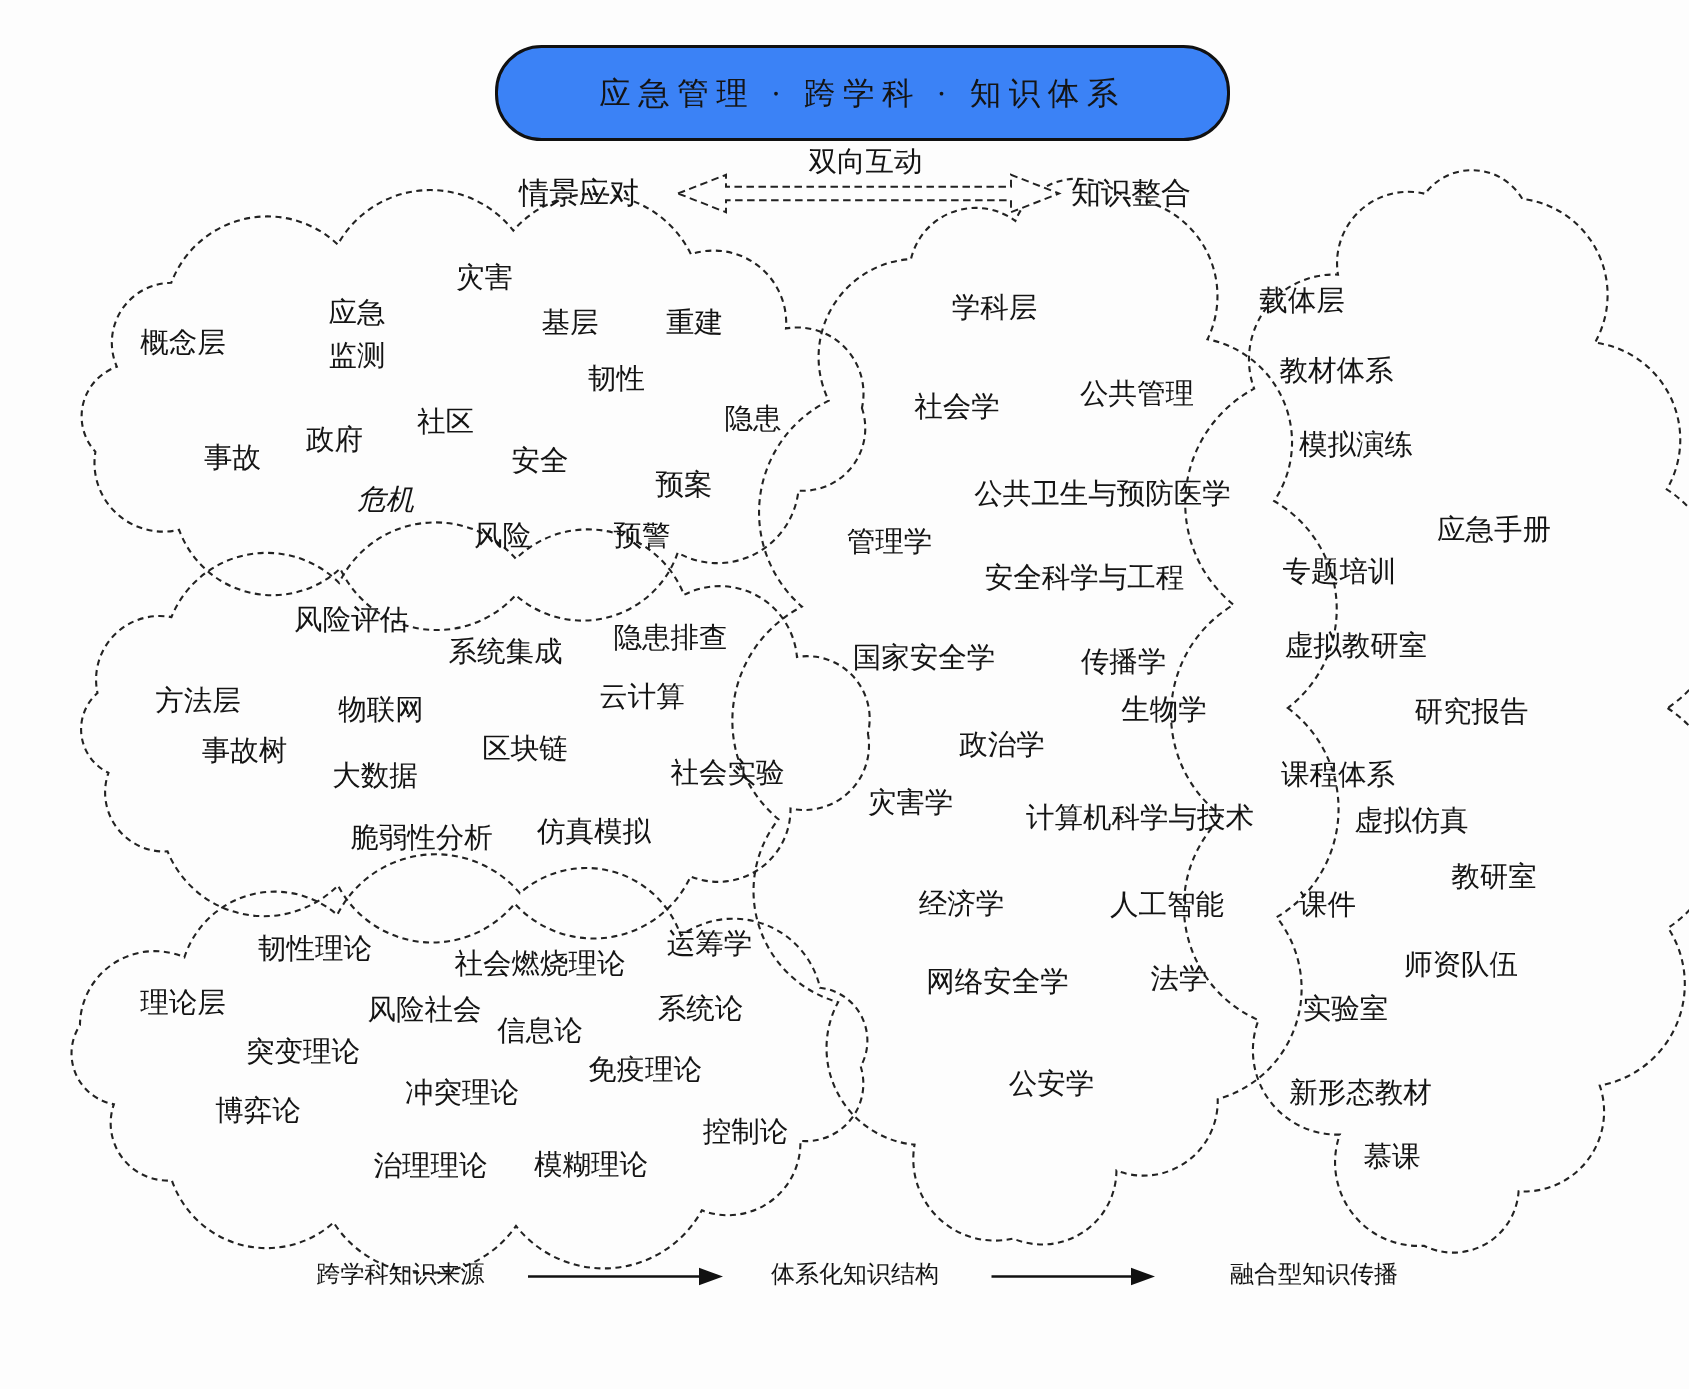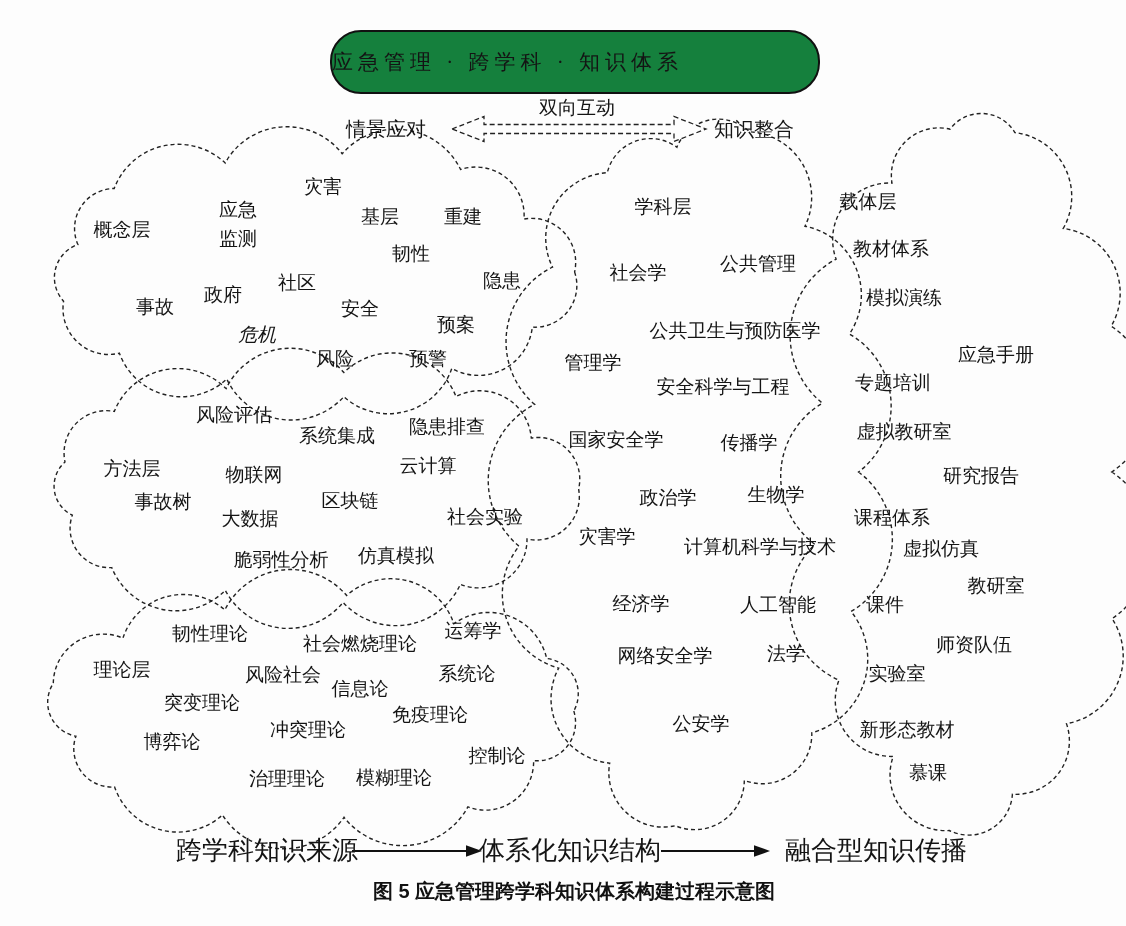--- a/index.html
+++ b/index.html
@@ -12,41 +12,41 @@
     overflow: hidden;
   }
   #stage { position: absolute; inset: 0; width: 1126px; height: 926px; }
   #diagram-canvas { position: absolute; left: 0; top: 0; }
 
   .title-box {
     position: absolute;
     left: 330px; top: 30px; width: 486px; height: 60px;
     border: 2.5px solid #111;
     border-radius: 31px;
-    display: flex; align-items: center; justify-content: flex-start;
-    background: #15803d;
+    display: flex; align-items: center; justify-content: center;
+    background: #3b82f6;
   }
   .title-box span {
     font-size: 21px; letter-spacing: 5px; white-space: nowrap;
   }
 
   .node-label {
     position: absolute; transform: translate(-50%,-50%);
     font-size: 20px; white-space: nowrap;
   }
 
   .term {
     position: absolute; transform: translate(-50%,-50%);
     font-size: 19px; white-space: nowrap; line-height: 1;
   }
   .layer-label { font-size: 19px; }
 
   .flow-step {
     position: absolute; transform: translate(-50%,-50%);
-    font-size: 26px; white-space: nowrap;
+    font-size: 16px; white-space: nowrap;
   }
 
   .caption {
     position: absolute; transform: translate(-50%,-50%);
     left: 574px; top: 891px;
     font-family: "Liberation Sans", sans-serif;
     font-weight: bold; font-size: 20px; white-space: nowrap;
     color: #111;
   }
 </style>
@@ -129,21 +129,21 @@
       <span class="term" style="left: 394px; top: 777px;">模糊理论</span>
       <span class="term layer-label" style="left: 663px; top: 206px;">学科层</span>
       <span class="term" style="left: 638px; top: 272px;">社会学</span>
       <span class="term" style="left: 758px; top: 263px;">公共管理</span>
       <span class="term" style="left: 735px; top: 330px;">公共卫生与预防医学</span>
       <span class="term" style="left: 593px; top: 362px;">管理学</span>
       <span class="term" style="left: 723px; top: 386px;">安全科学与工程</span>
       <span class="term" style="left: 616px; top: 439px;">国家安全学</span>
       <span class="term" style="left: 749px; top: 442px;">传播学</span>
       <span class="term" style="left: 668px; top: 497px;">政治学</span>
-      <span class="term" style="left: 776px; top: 494px;">生物学</span>
+      <span class="term" style="left: 776px; top: 474px;">生物学</span>
       <span class="term" style="left: 607px; top: 536px;">灾害学</span>
       <span class="term" style="left: 760px; top: 546px;">计算机科学与技术</span>
       <span class="term" style="left: 641px; top: 603px;">经济学</span>
       <span class="term" style="left: 778px; top: 604px;">人工智能</span>
       <span class="term" style="left: 665px; top: 655px;">网络安全学</span>
       <span class="term" style="left: 786px; top: 653px;">法学</span>
       <span class="term" style="left: 701px; top: 723px;">公安学</span>
       <span class="term layer-label" style="left: 868px; top: 201px;">载体层</span>
       <span class="term" style="left: 891px; top: 248px;">教材体系</span>
       <span class="term" style="left: 904px; top: 297px;">模拟演练</span>
@@ -158,14 +158,13 @@
       <span class="term" style="left: 974px; top: 644px;">师资队伍</span>
       <span class="term" style="left: 897px; top: 673px;">实验室</span>
       <span class="term" style="left: 907px; top: 729px;">新形态教材</span>
       <span class="term" style="left: 928px; top: 772px;">慕课</span>
     </div>
 
   <div class="flow-step" style="left:267px; top:850px;">跨学科知识来源</div>
   <div class="flow-step" style="left:570px; top:850px;">体系化知识结构</div>
   <div class="flow-step" style="left:876px; top:850px;">融合型知识传播</div>
 
-  <div class="caption">图 5  应急管理跨学科知识体系构建过程示意图</div>
 </div>
 
 </body></html>

